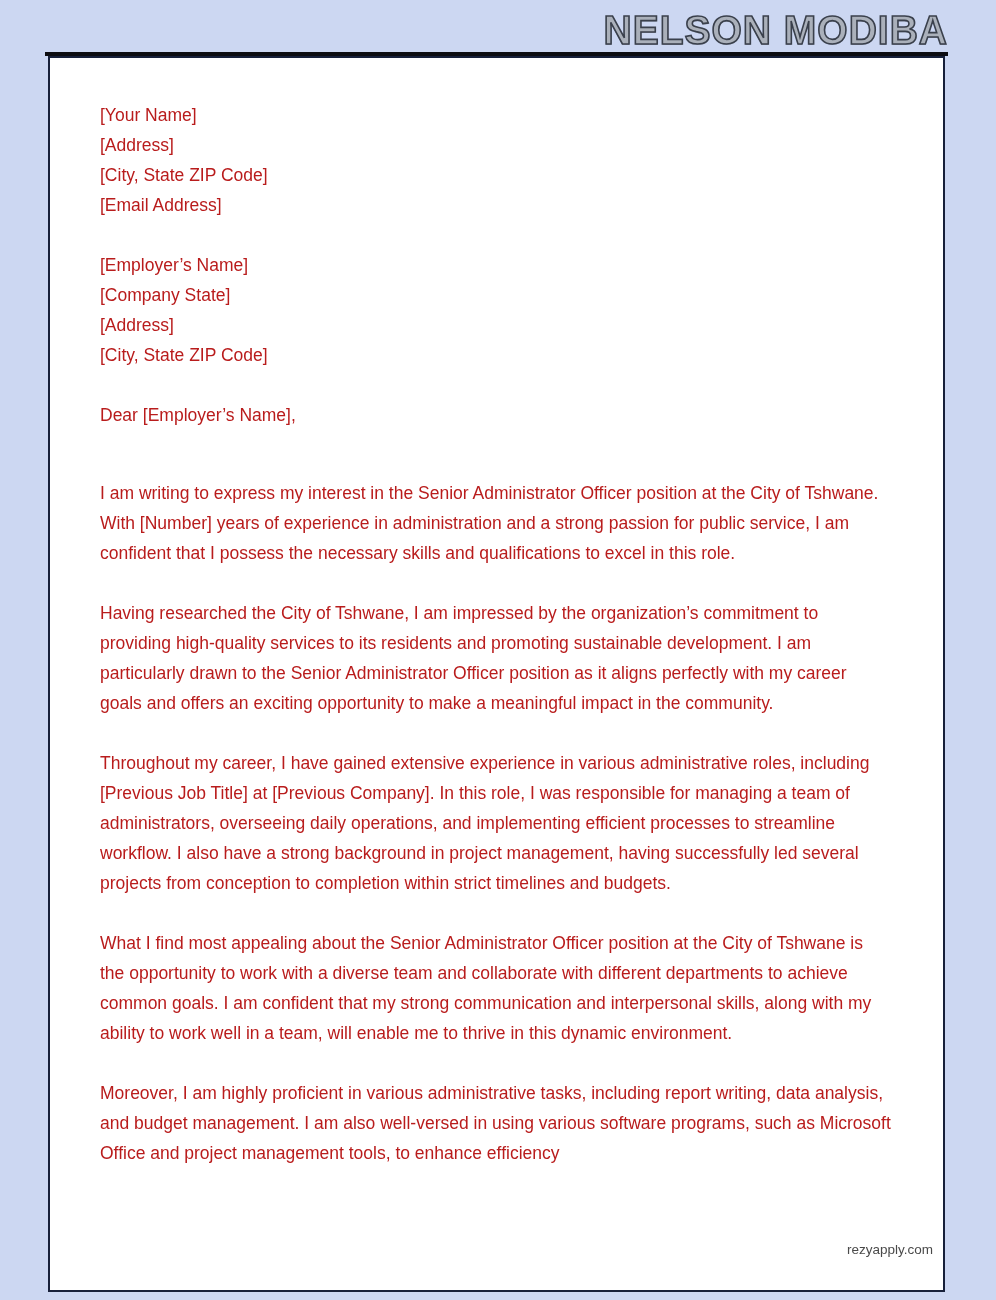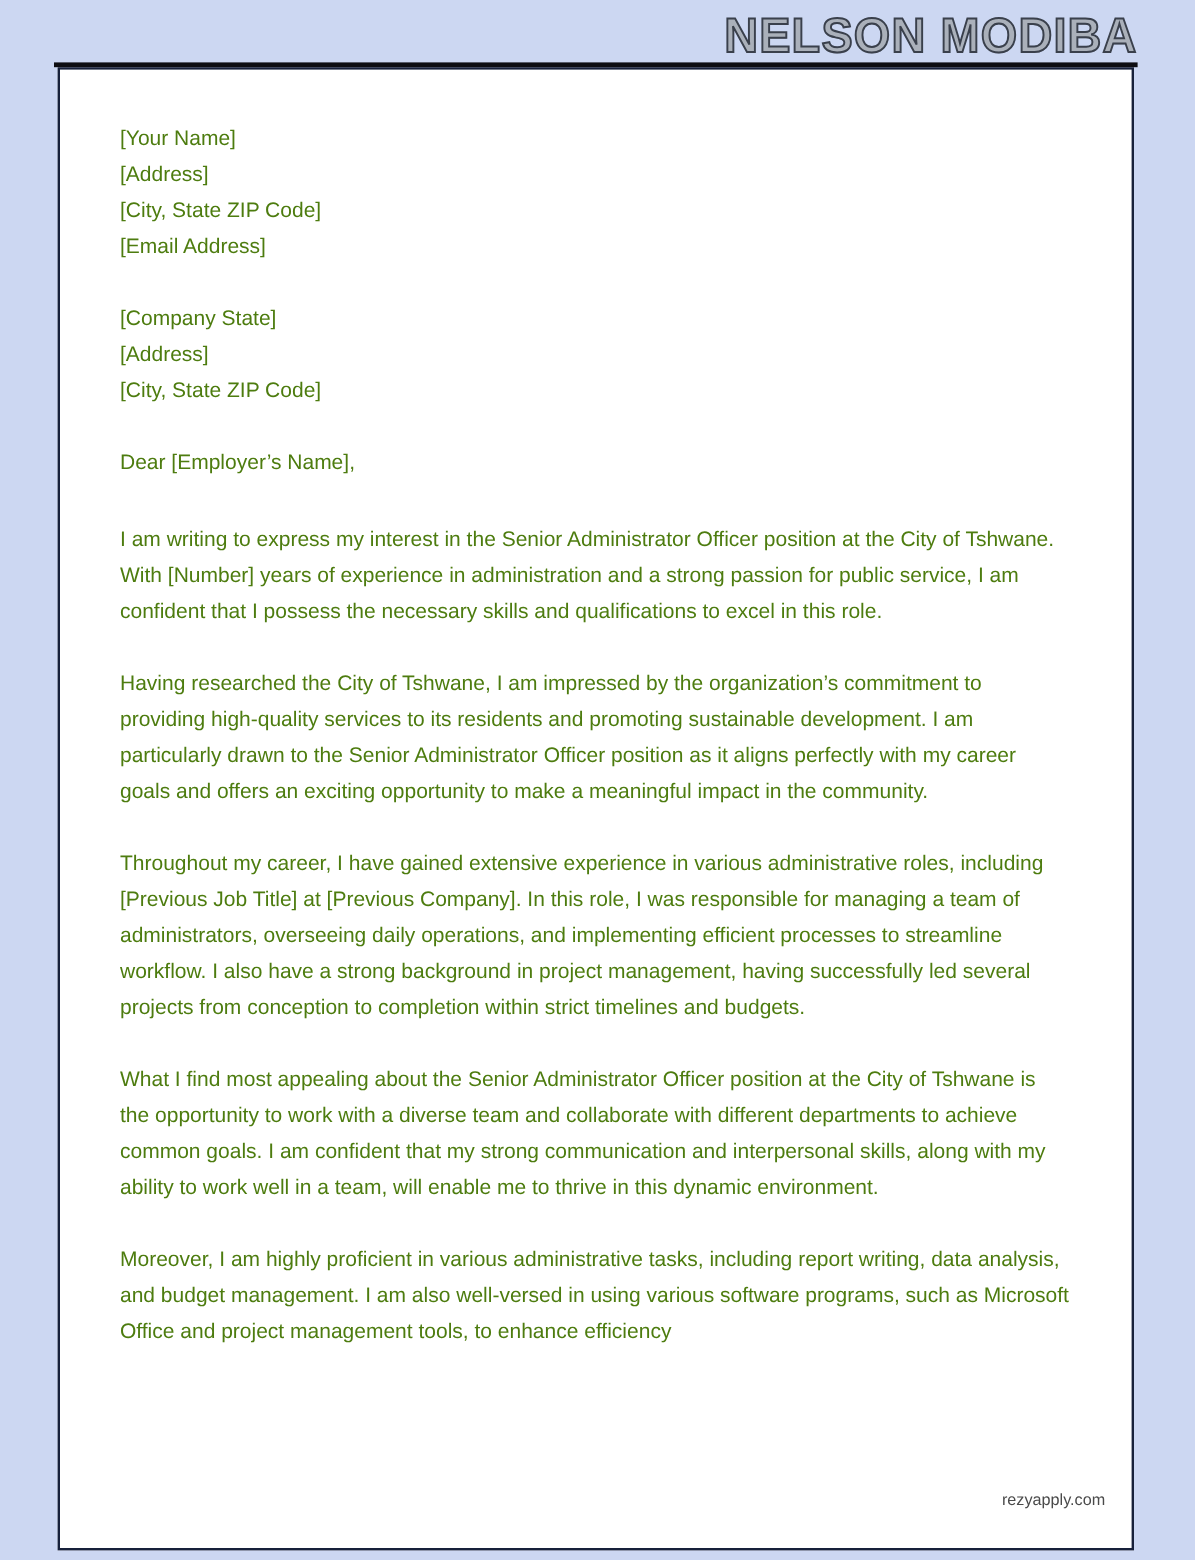--- a/index.html
+++ b/index.html
@@ -51,37 +51,37 @@
     left: 48px;
     width: 897px;
     height: 1236px;
     background: #ffffff;
     border: 2px solid #17203a;
   }
   .page-content {
     padding: 42px 52px 0 50px;
     font-size: 17.5px;
     line-height: 30px;
-    color: #4d7c0f;
+    color: #b91c1c;
   }
   .addr-block {
     margin: 0 0 30px 0;
   }
   .addr-line {
     display: block;
   }
   .salutation {
-    margin: 0 0 34px 0;
+    margin: 0 0 48px 0;
   }
   .para {
     margin: 0 0 30px 0;
   }
   .watermark {
     position: absolute;
-    right: 20px;
+    right: 8px;
     bottom: 33px;
     font-size: 13.5px;
     color: #4a4a4a;
     background: rgba(255,255,255,0.6);
     padding: 0 2px;
   }
 </style>
 </head>
 <body>
 
@@ -95,20 +95,21 @@
   <div class="page-content">
 
     <div class="addr-block">
       <span class="addr-line">[Your Name]</span>
       <span class="addr-line">[Address]</span>
       <span class="addr-line">[City, State ZIP Code]</span>
       <span class="addr-line">[Email Address]</span>
     </div>
 
     <div class="addr-block">
+      <span class="addr-line">[Employer’s Name]</span>
       <span class="addr-line">[Company State]</span>
       <span class="addr-line">[Address]</span>
       <span class="addr-line">[City, State ZIP Code]</span>
     </div>
 
     <p class="salutation">Dear [Employer’s Name],</p>
 
     <p class="para">I am writing to express my interest in the Senior Administrator Officer position at the City of Tshwane. With [Number] years of experience in administration and a strong passion for public service, I am confident that I possess the necessary skills and qualifications to excel in this role.</p>
     <p class="para">Having researched the City of Tshwane, I am impressed by the organization’s commitment to providing high-quality services to its residents and promoting sustainable development. I am particularly drawn to the Senior Administrator Officer position as it aligns perfectly with my career goals and offers an exciting opportunity to make a meaningful impact in the community.</p>
     <p class="para">Throughout my career, I have gained extensive experience in various administrative roles, including [Previous Job Title] at [Previous Company]. In this role, I was responsible for managing a team of administrators, overseeing daily operations, and implementing efficient processes to streamline workflow. I also have a strong background in project management, having successfully led several projects from conception to completion within strict timelines and budgets.</p>

